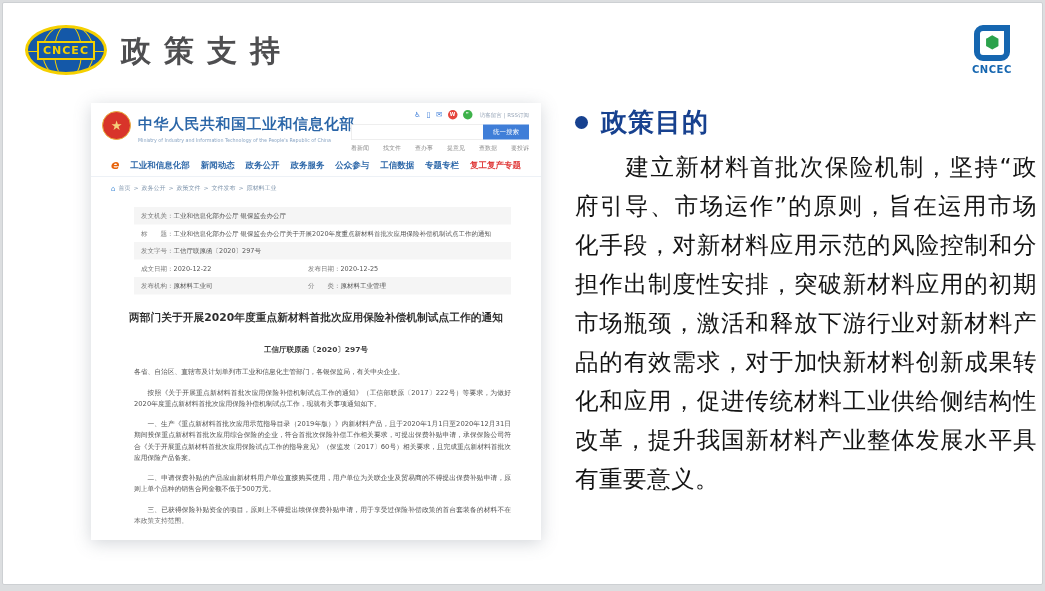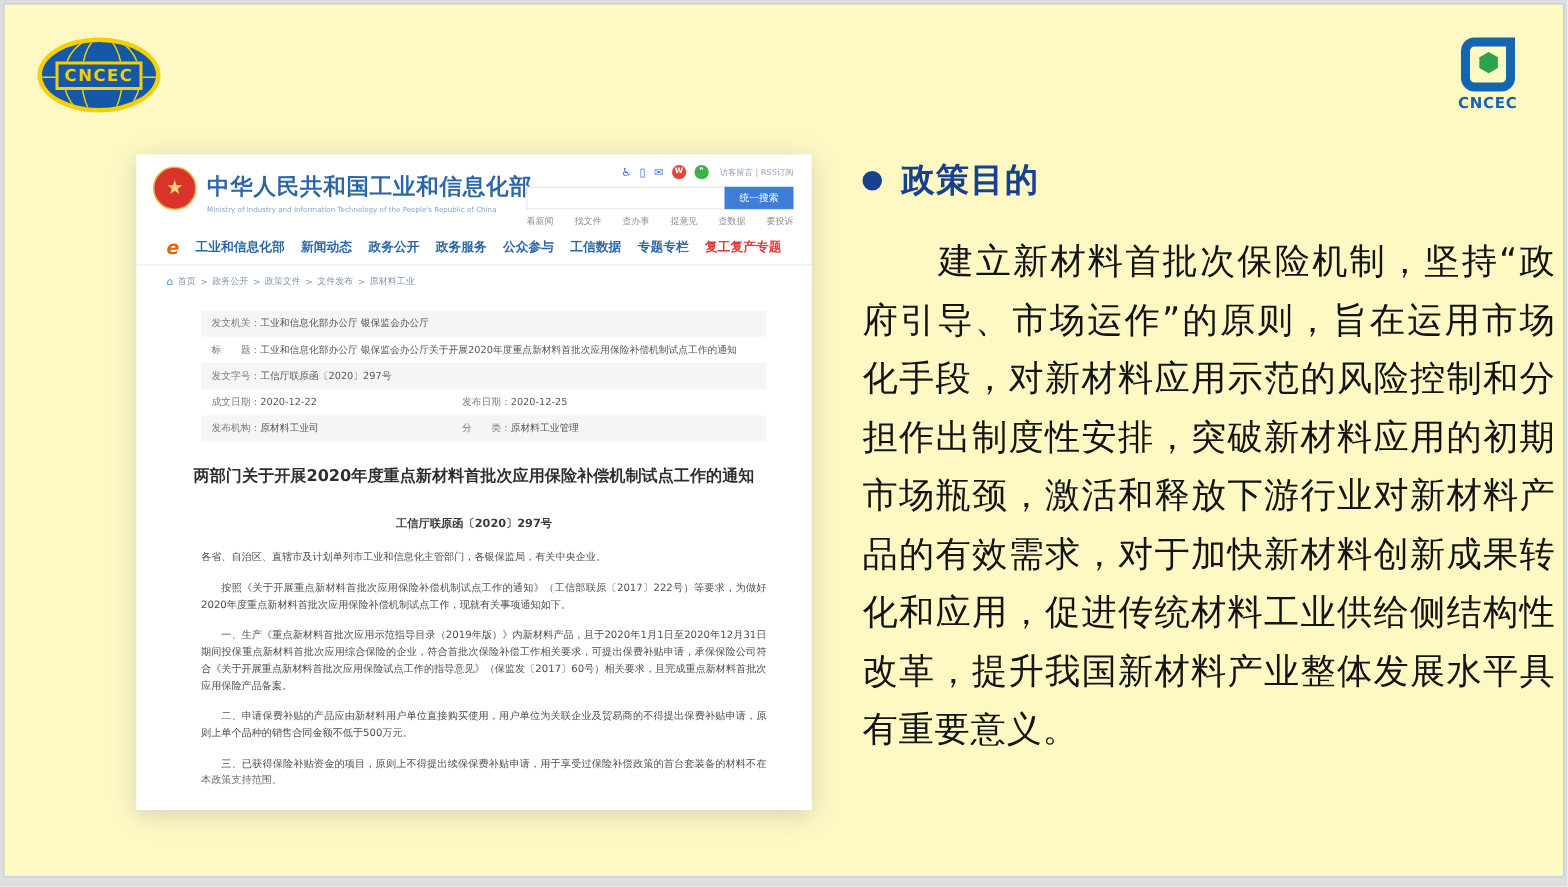--- a/index.html
+++ b/index.html
@@ -1,18 +1,18 @@
 <!DOCTYPE html>
 <html><head>
 <meta charset="utf-8">
 <style>
   * { margin:0; padding:0; box-sizing:border-box; }
   body { font-family:"DejaVu Sans","Liberation Sans",sans-serif; background:#dcdee0; }
   .stage { position:relative; width:1045px; height:591px; background:#dcdee0; overflow:hidden; }
-  .slide { position:absolute; left:2px; top:2px; right:2px; bottom:6px; background:#fef9c3;
+  .slide { position:absolute; left:2px; top:2px; right:2px; bottom:6px; background:#ffffff;
            border-radius:2px; border:1px solid #cdd0d3; overflow:hidden; }
 
   
   .hdr { position:absolute; left:0; top:0; width:100%; height:86px; }
   .cncec-logo { position:absolute; left:22px; top:22px; width:82px; height:50px;
     background:#1458a8; border:3px solid #f5d000; border-radius:50%;
     display:flex; align-items:center; justify-content:center; overflow:hidden; }
   .cncec-logo .mer { position:absolute; left:14px; top:-4px; width:52px; height:56px;
     border:1px solid #f5d000; border-radius:50%; }
   .cncec-logo .mer2 { position:absolute; left:26px; top:-4px; width:28px; height:56px;
@@ -78,37 +78,38 @@
   .doc-title { margin:30px 76px 0; text-align:center; font-size:21.5px; font-weight:bold; color:#2e2e2e; line-height:32px; }
   .doc-no { margin-top:38px; text-align:center; font-size:15px; font-weight:bold; color:#3c3c3c; }
   .paras { margin:24px 60px 0 86px; font-size:13.5px; color:#4f4f4f; line-height:22.5px; text-align:justify; }
   .paras p + p { margin-top:18px; }
   .paras p.ind { text-indent:2em; }
 
   
   .policy { position:absolute; left:572px; top:102px; width:462px; }
   .policy-h { display:flex; align-items:center; gap:13px; }
   .policy-h .dot { width:13px; height:13px; border-radius:50%; background:#17418f; }
-  .policy-h .t { font-size:22px; font-weight:bold; color:#17418f; letter-spacing:1px; }
-  .policy-b { margin-top:20px; font-size:23.5px; line-height:39px; color:#141414;
+  .policy-h .t { font-size:26px; font-weight:bold; color:#17418f; letter-spacing:1px; }
+  .policy-b { margin-top:8px; font-size:23.5px; line-height:39px; color:#141414;
     text-align:justify; text-indent:2.15em; letter-spacing:.5px; }
 </style>
 </head>
 <body>
 
 <div class="stage">
   <div class="slide">
 
     <div class="hdr">
       <div class="cncec-logo">
         <i class="mer"></i>
         <i class="mer2"></i>
         <i class="eq"></i>
         <span class="cncec-badge">CNCEC</span>
       </div>
+      <div class="sec-title">政策支持</div>
 
       <div class="hualu">
         <div class="hualu-mark">
           <i class="hualu-box"></i>
           <span class="hualu-hex">⬢</span>
           <span class="hualu-word">CNCEC</span>
         </div>
       </div>
     </div>
 

